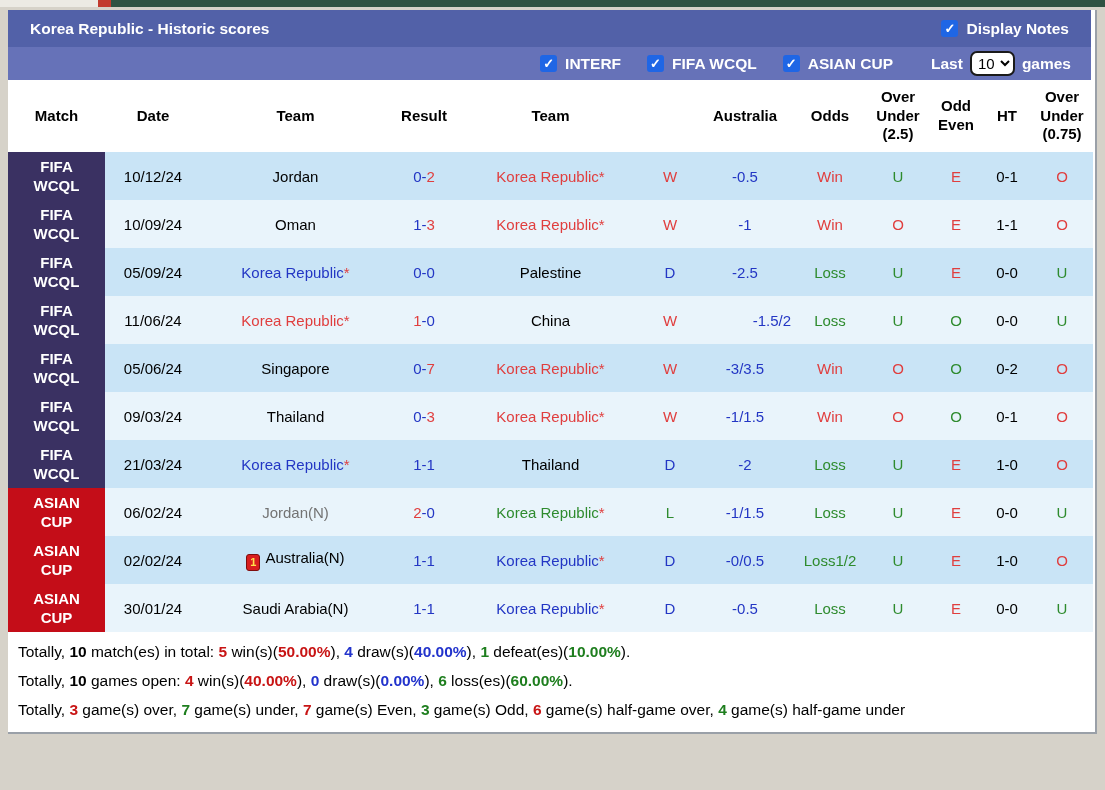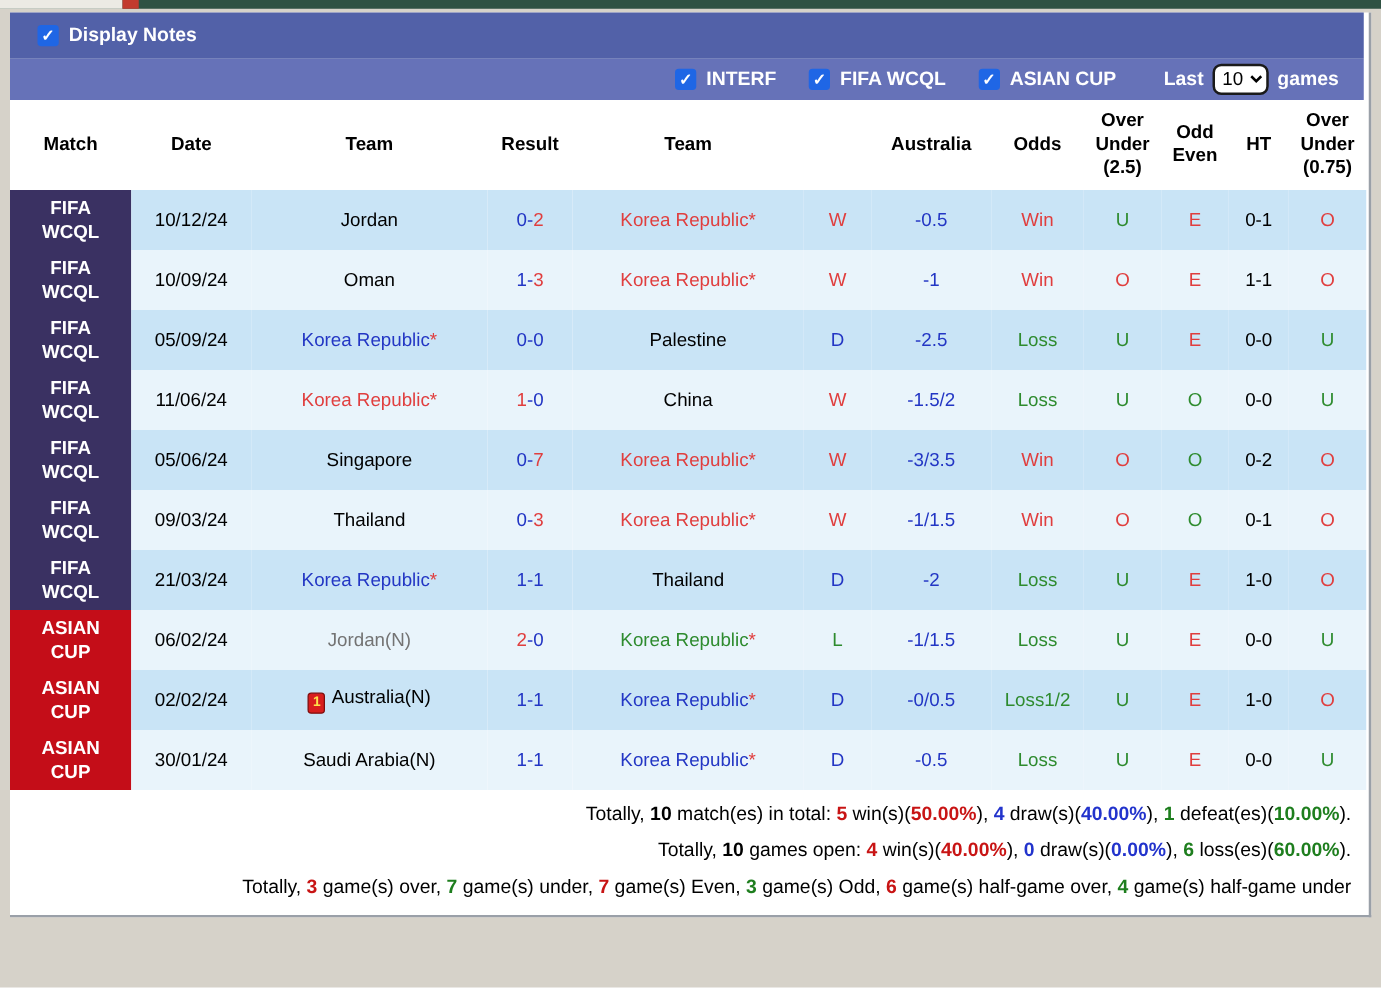--- a/index.html
+++ b/index.html
@@ -120,34 +120,34 @@
     margin-right: 5px;
     vertical-align: -3px;
   }
   .summary { padding: 5px 10px 6px 10px; background: #fff; }
   .sline {
     height: 29px;
     display: flex; align-items: center;
     font-size: 15.5px;
     color: #000;
     white-space: pre;
-    justify-content: flex-end;
   }
 </style>
 </head>
 <body>
 
 <div class="top-strip">
   <span class="ts-left"></span>
   <span class="ts-red"></span>
 </div>
 
 <div class="widget">
 
   <div class="title-bar">
+    <span>Korea Republic - Historic scores</span>
     <span class="dn-group">
       <span class="cb">✓</span>
       <span>Display Notes</span>
     </span>
   </div>
 
   <div class="filter-bar">
     <span class="fgroup">
       <span class="cb">✓</span>
       <span>INTERF</span>
@@ -255,21 +255,21 @@
         <tr class="light">
           <td class="badge fifa">
             <div>FIFA</div>
             <div>WCQL</div>
           </td>
           <td>11/06/24</td>
           <td><span style="color: rgb(224, 62, 62);">Korea Republic</span><span style="color: rgb(224, 62, 62);">*</span></td>
           <td><span style="color: rgb(224, 62, 62);">1</span><span style="color: rgb(35, 54, 196);">-</span><span style="color: rgb(35, 54, 196);">0</span></td>
           <td><span style="color: rgb(0, 0, 0);">China</span></td>
           <td style="color: rgb(224, 62, 62);">W</td>
-          <td style="color: rgb(35, 54, 196);">-1.5/2</td>
+          <td style="color: rgb(35, 54, 196); text-align: right;">-1.5/2</td>
           <td style="color: rgb(46, 139, 46);">Loss</td>
           <td style="color: rgb(46, 139, 46);">U</td>
           <td style="color: rgb(46, 139, 46);">O</td>
           <td>0-0</td>
           <td style="color: rgb(46, 139, 46);">U</td>
         </tr>
         <tr class="dark">
           <td class="badge fifa">
             <div>FIFA</div>
             <div>WCQL</div>

